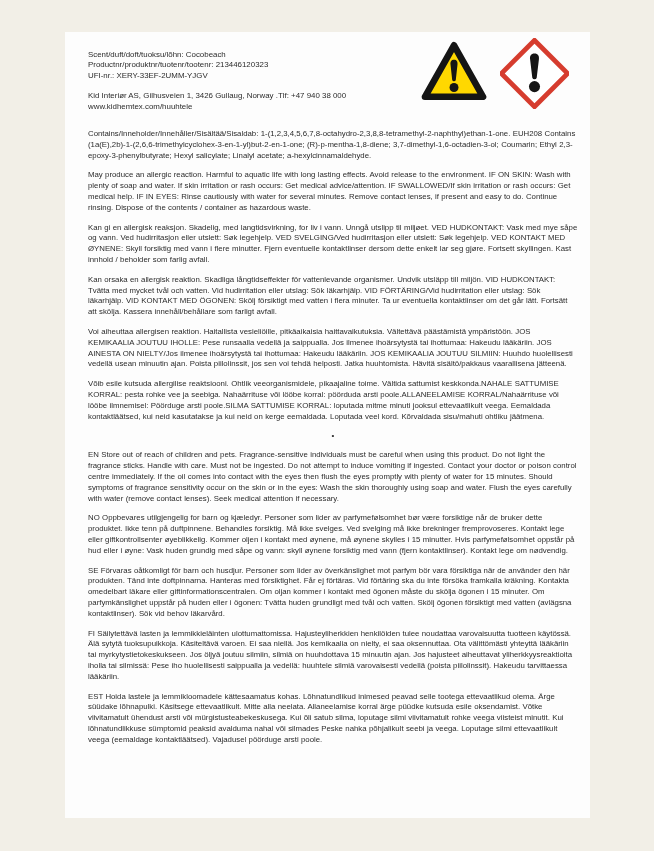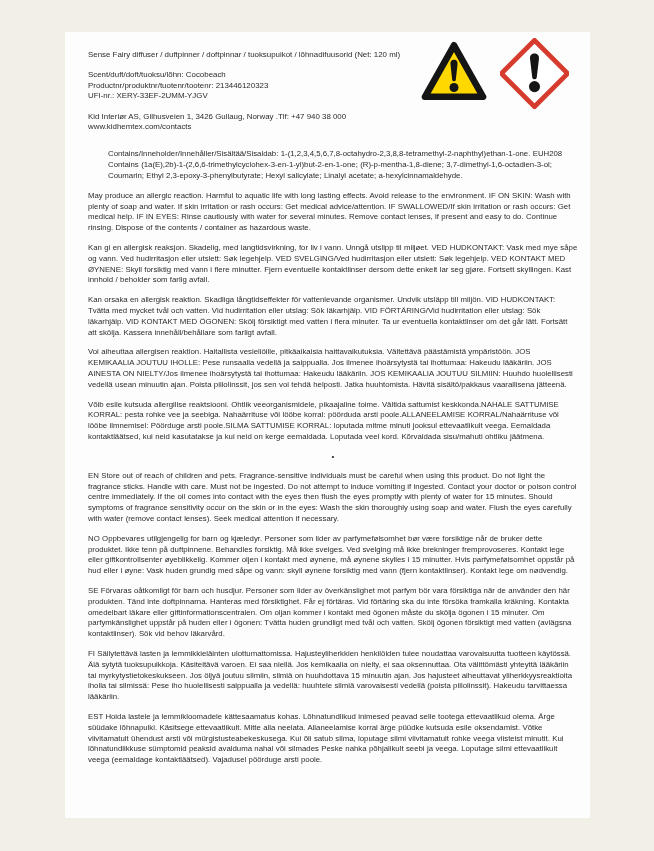--- a/index.html
+++ b/index.html
@@ -40,21 +40,21 @@
   .body-text {
     width: 490px;
   }
   .para {
     margin: 0 0 9px 0;
     font-size: 7.8px;
     line-height: 10.8px;
     text-align: left;
     word-spacing: 0.2px;
   }
-  .contains-block { margin-top: 17px; margin-left: 20px; }
+  .contains-block { margin-top: 17px; }
   .sep {
     margin: 2px 0 9px 0;
     font-size: 8px;
     line-height: 10px;
     text-align: center;
   }
   .pictos {
     position: absolute;
     top: 6px;
     left: 356px;
@@ -81,33 +81,30 @@
       </span>
       <span class="picto-diamond">
         <svg width="69" height="71" viewBox="0 0 100 100" aria-hidden="true">
           <rect x="16" y="16" width="68" height="68" transform="rotate(45 50 50)" fill="#ffffff" stroke="#d63c2e" stroke-width="7" stroke-linejoin="miter"></rect>
           <path d="M50 21 C44.8 21 43 24.8 43.6 29.5 L46.8 56 a3.3 3.3 0 0 0 6.4 0 L56.4 29.5 C57 24.8 55.2 21 50 21 Z" fill="#151515"></path>
           <circle cx="50" cy="69" r="8" fill="#151515"></circle>
         </svg>
       </span>
     </div>
 
-    <div class="hgroup">
-      <p class="hline">Sense Fairy diffuser / duftpinner / doftpinnar / tuoksupuikot / lõhnadifuusorid (Net: 120 ml)</p>
-    </div>
 
     <div class="hgroup">
       <p class="hline">Scent/duft/doft/tuoksu/lõhn: Cocobeach</p>
       <p class="hline">Productnr/produktnr/tuotenr/tootenr: 213446120323</p>
       <p class="hline">UFI-nr.: XERY-33EF-2UMM-YJGV</p>
     </div>
 
     <div class="hgroup">
       <p class="hline">Kid Interiør AS, Gilhusveien 1, 3426 Gullaug, Norway .Tlf: +47 940 38 000</p>
-      <p class="hline">www.kidhemtex.com/contacts</p>
+      <p class="hline">www.kidhemtex.com/huuhtele</p>
     </div>
 
     <div class="body-text">
       <p class="para contains-block">Contains/Inneholder/Innehåller/Sisältää/Sisaldab: 1-(1,2,3,4,5,6,7,8-octahydro-2,3,8,8-tetramethyl-2-naphthyl)ethan-1-one. EUH208 Contains (1a(E),2b)-1-(2,6,6-trimethylcyclohex-3-en-1-yl)but-2-en-1-one; (R)-p-mentha-1,8-diene; 3,7-dimethyl-1,6-octadien-3-ol; Coumarin; Ethyl 2,3-epoxy-3-phenylbutyrate; Hexyl salicylate; Linalyl acetate; a-hexylcinnamaldehyde.</p>
       <p class="para">May produce an allergic reaction. Harmful to aquatic life with long lasting effects. Avoid release to the environment. IF ON SKIN: Wash with plenty of soap and water. If skin irritation or rash occurs: Get medical advice/attention. IF SWALLOWED/If skin irritation or rash occurs: Get medical help. IF IN EYES: Rinse cautiously with water for several minutes. Remove contact lenses, if present and easy to do. Continue rinsing. Dispose of the contents / container as hazardous waste.</p>
       <p class="para">Kan gi en allergisk reaksjon. Skadelig, med langtidsvirkning, for liv i vann. Unngå utslipp til miljøet. VED HUDKONTAKT: Vask med mye såpe og vann. Ved hudirritasjon eller utslett: Søk legehjelp. VED SVELGING/Ved hudirritasjon eller utslett: Søk legehjelp. VED KONTAKT MED ØYNENE: Skyll forsiktig med vann i flere minutter. Fjern eventuelle kontaktlinser dersom dette enkelt lar seg gjøre. Fortsett skyllingen. Kast innhold / beholder som farlig avfall.</p>
       <p class="para">Kan orsaka en allergisk reaktion. Skadliga långtidseffekter för vattenlevande organismer. Undvik utsläpp till miljön. VID HUDKONTAKT: Tvätta med mycket tvål och vatten. Vid hudirritation eller utslag: Sök läkarhjälp. VID FÖRTÄRING/Vid hudirritation eller utslag: Sök läkarhjälp. VID KONTAKT MED ÖGONEN: Skölj försiktigt med vatten i flera minuter. Ta ur eventuella kontaktlinser om det går lätt. Fortsätt att skölja. Kassera innehåll/behållare som farligt avfall.</p>
       <p class="para">Voi aiheuttaa allergisen reaktion. Haitallista vesieliöille, pitkäaikaisia haittavaikutuksia. Vältettävä päästämistä ympäristöön. JOS KEMIKAALIA JOUTUU IHOLLE: Pese runsaalla vedellä ja saippualla. Jos ilmenee ihoärsytystä tai ihottumaa: Hakeudu lääkäriin. JOS AINESTA ON NIELTY/Jos ilmenee ihoärsytystä tai ihottumaa: Hakeudu lääkäriin. JOS KEMIKAALIA JOUTUU SILMIIN: Huuhdo huolellisesti vedellä usean minuutin ajan. Poista piilolinssit, jos sen voi tehdä helposti. Jatka huuhtomista. Hävitä sisältö/pakkaus vaarallisena jätteenä.</p>
       <p class="para">Võib esile kutsuda allergilise reaktsiooni. Ohtlik veeorganismidele, pikaajaline toime. Vältida sattumist keskkonda.NAHALE SATTUMISE KORRAL: pesta rohke vee ja seebiga. Nahaärrituse või lööbe korral: pöörduda arsti poole.ALLANEELAMISE KORRAL/Nahaärrituse või lööbe ilmnemisel: Pöörduge arsti poole.SILMA SATTUMISE KORRAL: loputada mitme minuti jooksul ettevaatlikult veega. Eemaldada kontaktläätsed, kui neid kasutatakse ja kui neid on kerge eemaldada. Loputada veel kord. Kõrvaldada sisu/mahuti ohtliku jäätmena.</p>
       <p class="sep">•</p>

